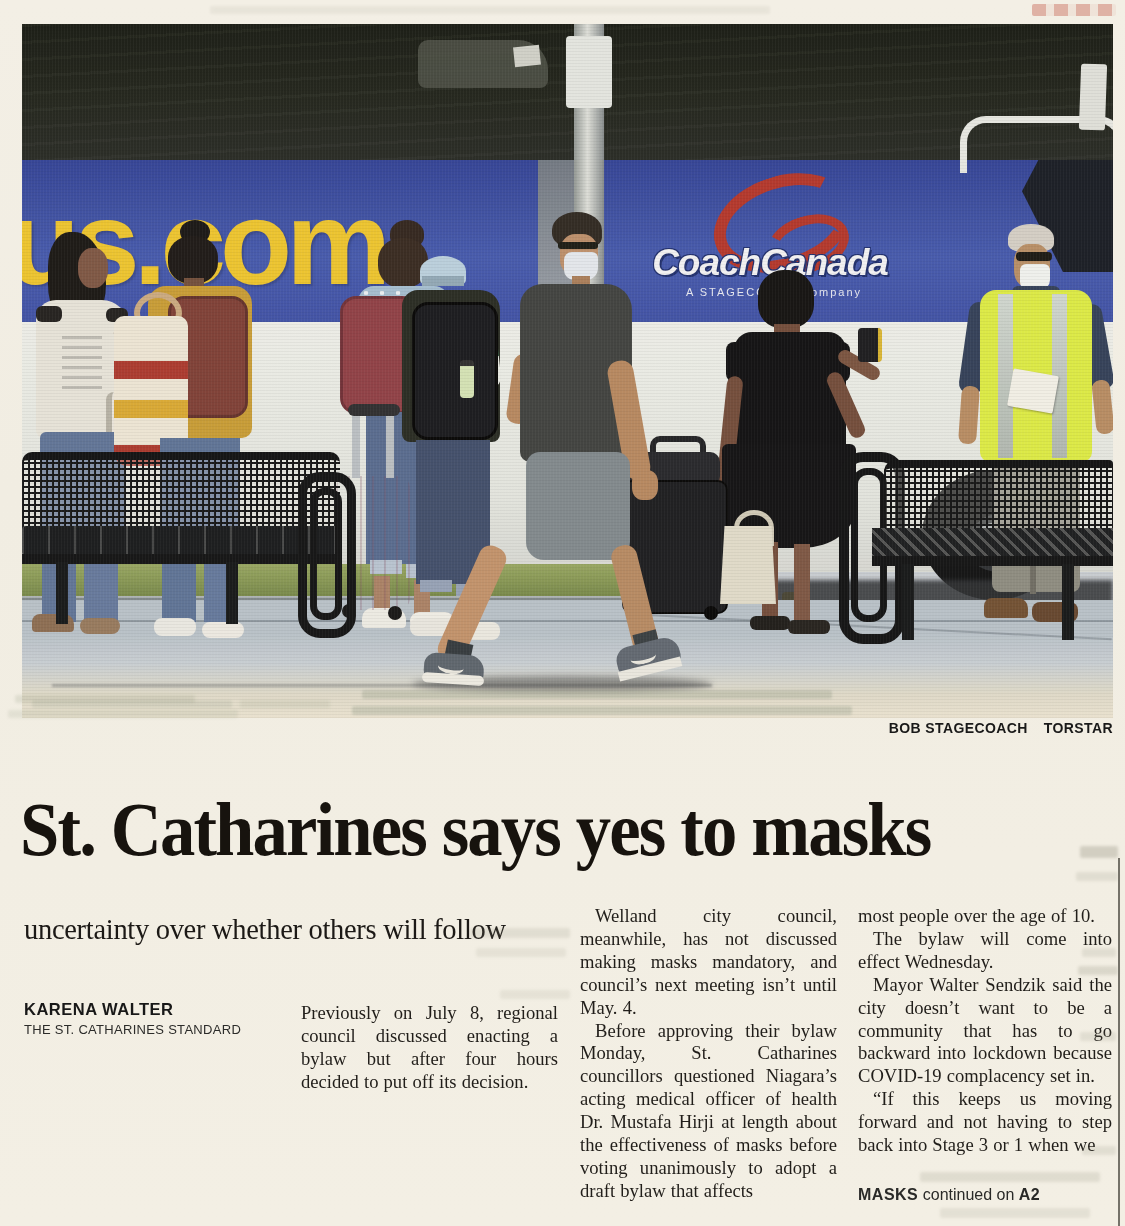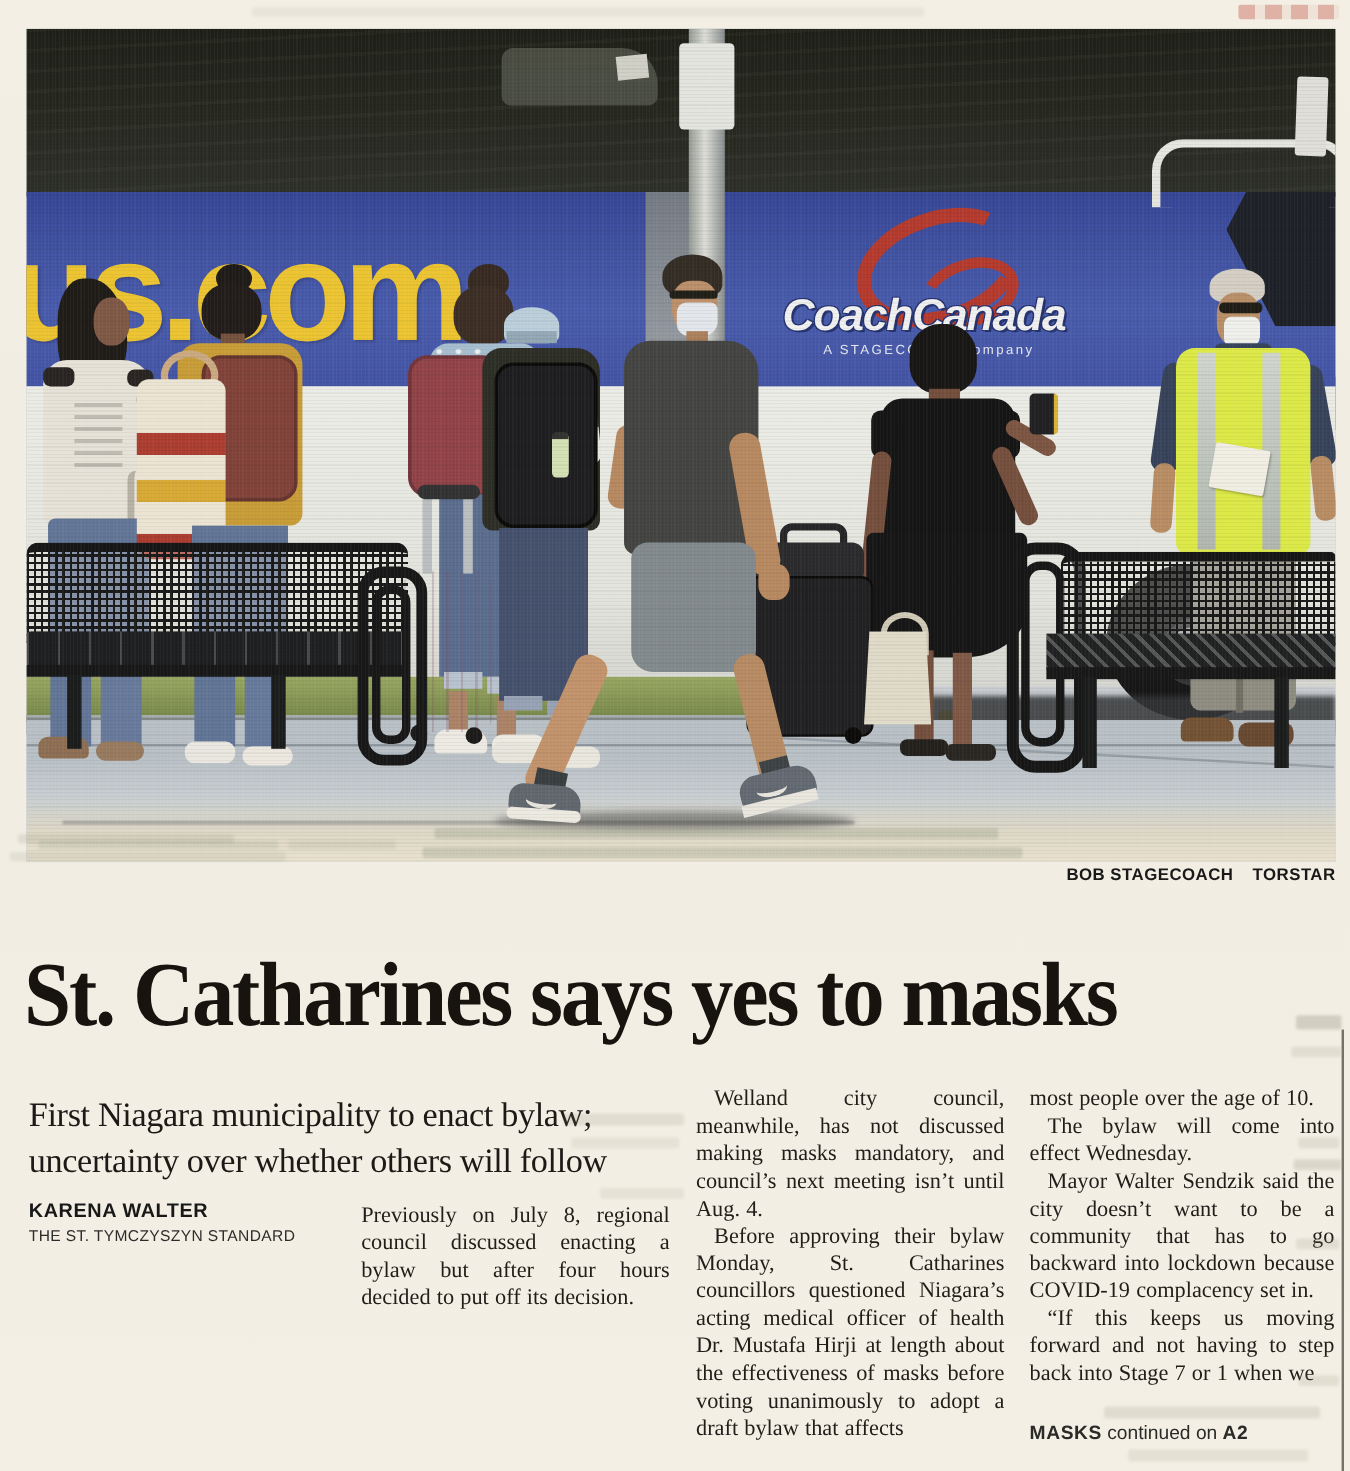--- a/index.html
+++ b/index.html
@@ -279,41 +279,40 @@
     <div class="ghostline photoline" style="left:10px;top:676px;width:200px;height:8px;opacity:.2;"></div>
   </div>
 
   <div class="credit">
     <span>BOB STAGECOACH</span><span>TORSTAR</span>
   </div>
 
   <h1 class="headline">St. Catharines says yes to masks</h1>
 
   <div class="subhead">
-    <div>First Niagara municipality to enact bylaw;</div>
     <div>uncertainty over whether others will follow</div>
   </div>
 
   <div class="byline">
     <div class="byline-name">KARENA WALTER</div>
-    <div class="byline-org">THE ST. TYMCZYSZYN STANDARD</div>
+    <div class="byline-org">THE ST. CATHARINES STANDARD</div>
   </div>
 
   <div class="col col2">
       <p>Previously on July 8, regional council discussed enacting a bylaw but after four hours decided to put off its decision.</p>
     </div>
   <div class="col col3 indent-first">
-      <p>Welland city council, meanwhile, has not discussed making masks mandatory, and council’s next meeting isn’t until Aug. 4.</p>
+      <p>Welland city council, meanwhile, has not discussed making masks mandatory, and council’s next meeting isn’t until May. 4.</p>
       <p>Before approving their bylaw Monday, St. Catharines councillors questioned Niagara’s acting medical officer of health Dr. Mustafa Hirji at length about the effectiveness of masks before voting unanimously to adopt a draft bylaw that affects</p>
     </div>
   <div class="col col4">
       <p>most people over the age of 10.</p>
       <p>The bylaw will come into effect Wednesday.</p>
       <p>Mayor Walter Sendzik said the city doesn’t want to be a community that has to go backward into lockdown because COVID-19 complacency set in.</p>
-      <p>“If this keeps us moving forward and not having to step back into Stage 7 or 1 when we</p>
+      <p>“If this keeps us moving forward and not having to step back into Stage 3 or 1 when we</p>
     </div>
 
   <div class="continued">
     <b>MASKS</b><span> continued on </span><b>A2</b>
   </div>
 
   <div class="right-rule"></div>
 
   <div class="ghost-red" style="left:1032px;top:4px;width:84px;height:12px;"></div>
   <div class="ghostline" style="left:210px;top:6px;width:560px;height:8px;opacity:.1;"></div>

